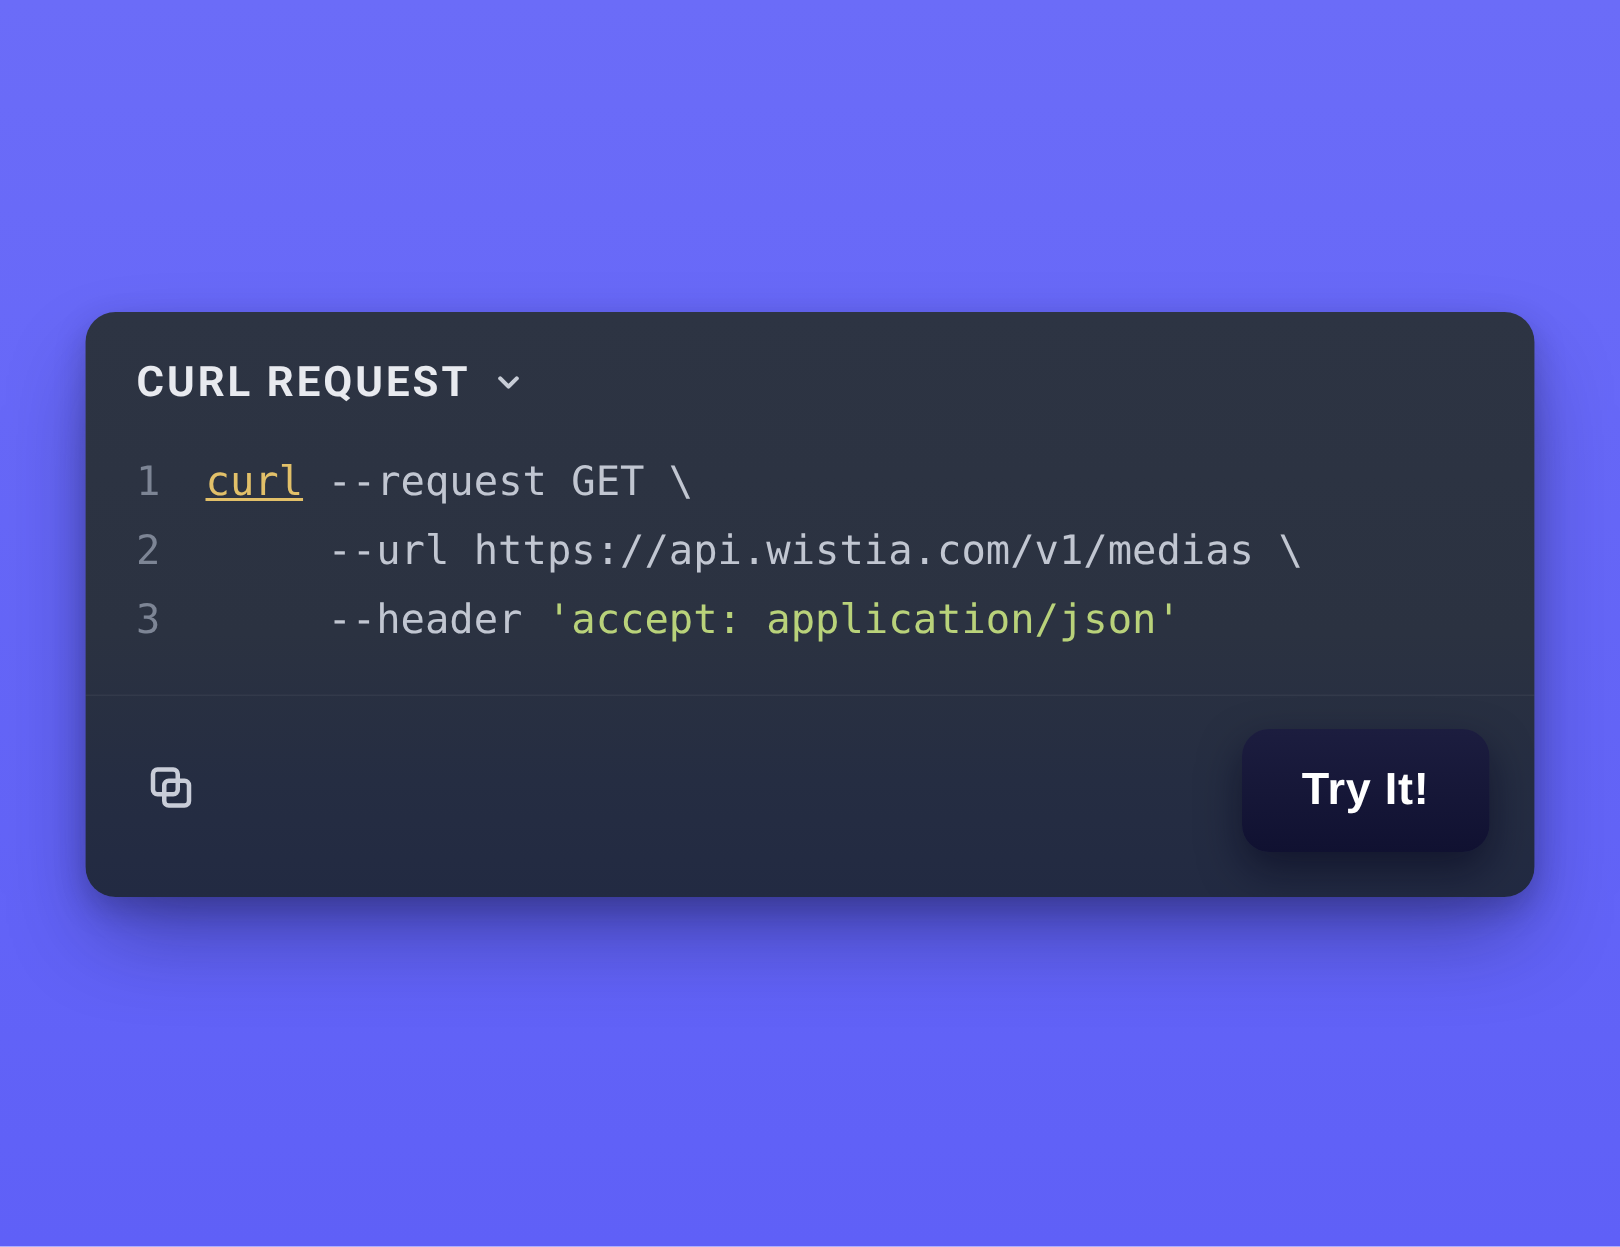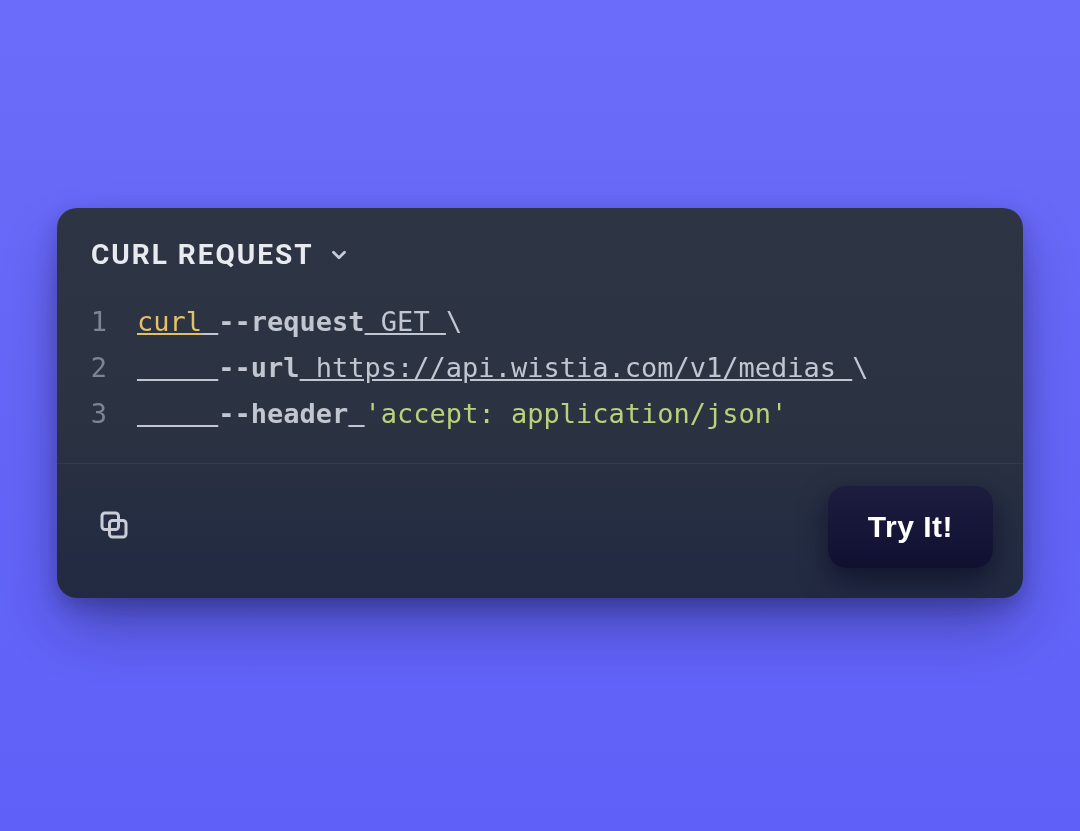--- a/index.html
+++ b/index.html
@@ -55,23 +55,23 @@
   .gutter {
     width: 52px;
     text-align: right;
     padding-right: 30px;
     color: #7d8595;
     user-select: none;
     flex-shrink: 0;
   }
   .code { flex: 1; }
   .tok-cmd  { color: #e2c069; text-decoration: underline; }
-  .tok-flag { color: #c1c6d1; font-weight: bold; }
+  .tok-flag { color: #c1c6d1; }
   .tok-sym  { color: #c1c6d1; }
-  .tok-plain{ color: #c1c6d1; text-decoration: underline; }
+  .tok-plain{ color: #c1c6d1; }
   .tok-str  { color: #b9d27a; }
   .panel-footer {
     display: flex;
     align-items: center;
     justify-content: space-between;
     padding: 22px 30px 30px 34px;
     gap: 24px;
   }
   .copy-btn {
     width: 46px;

